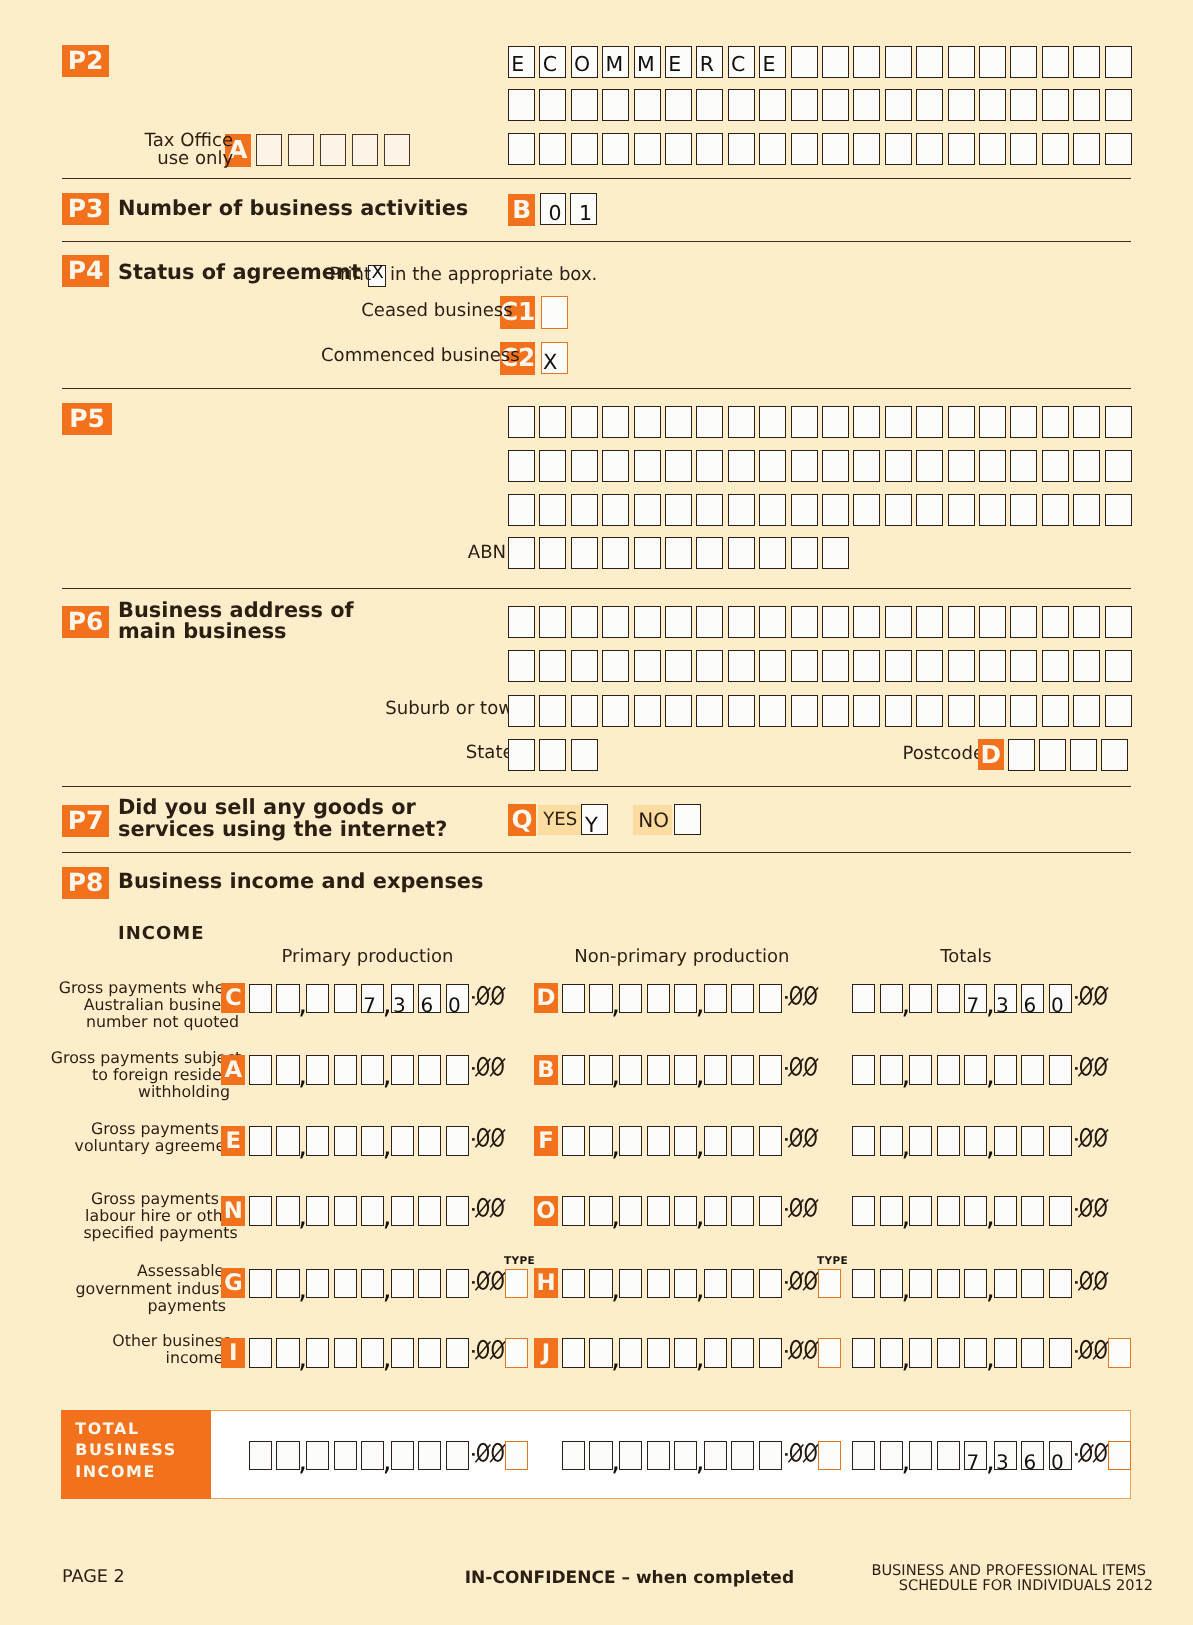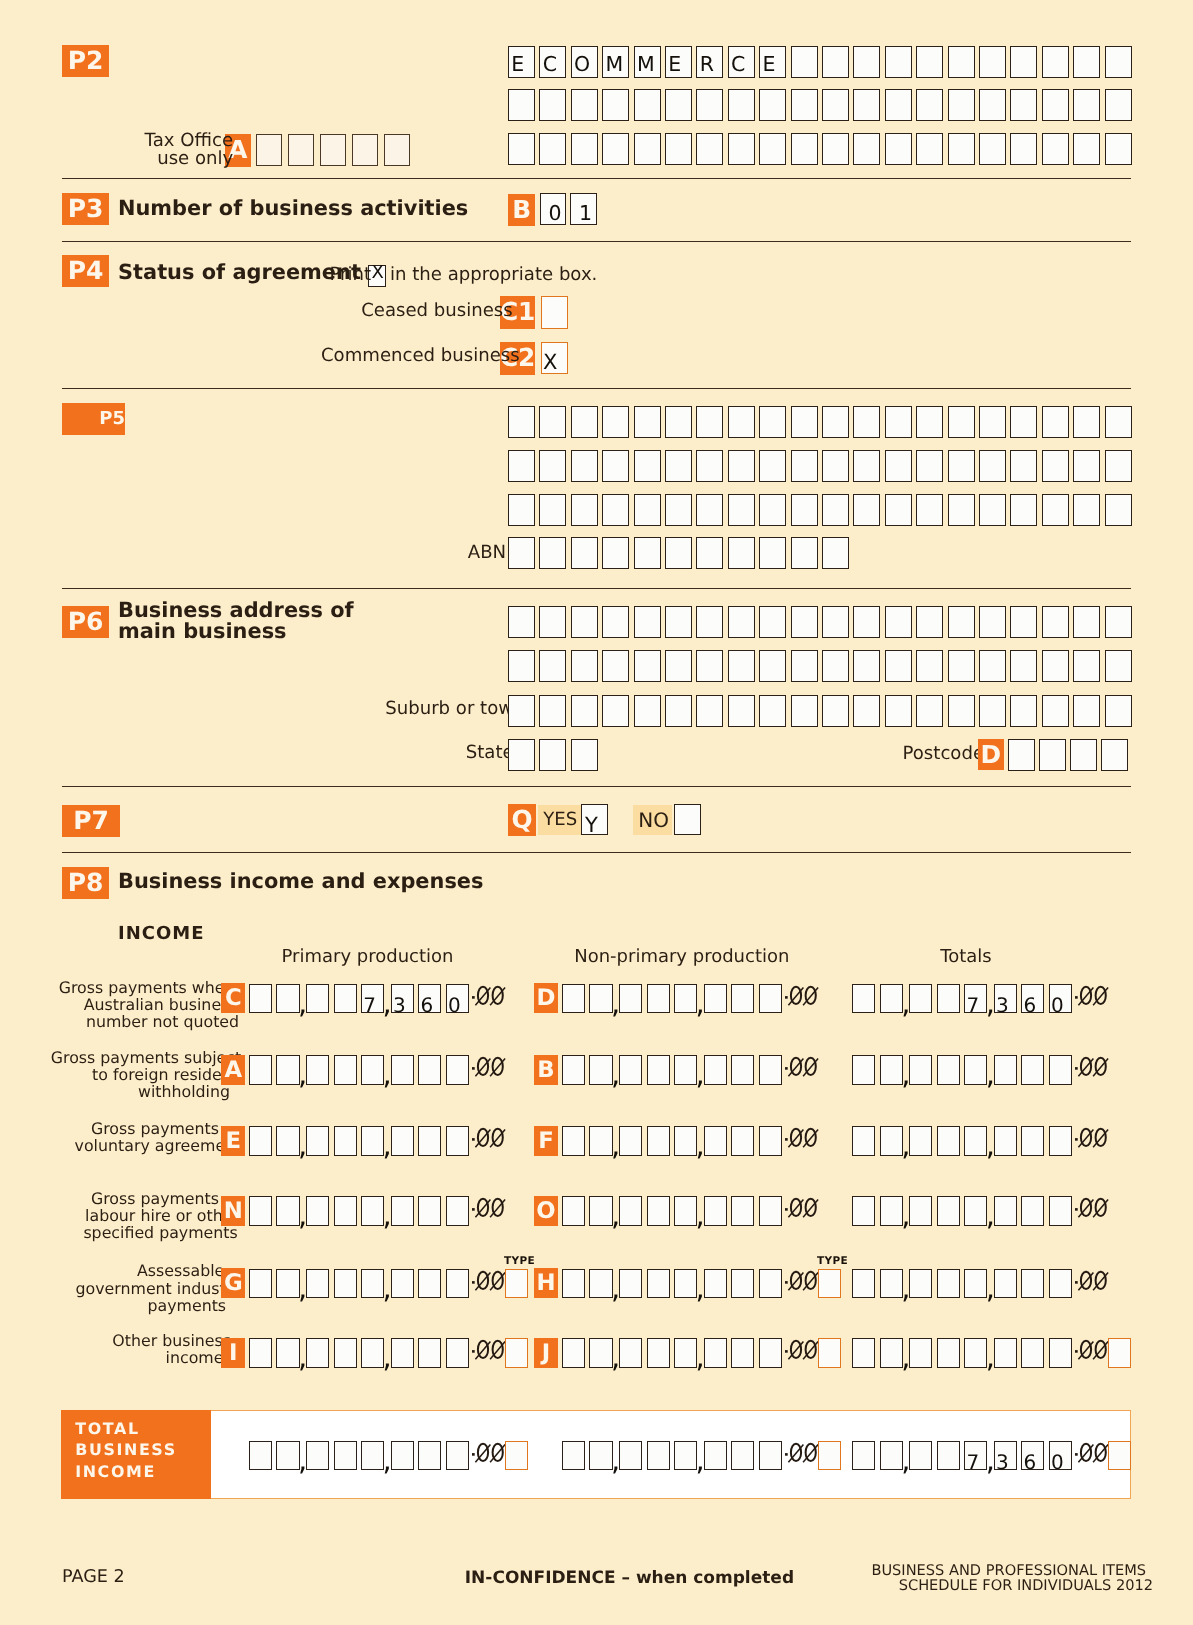--- a/index.html
+++ b/index.html
@@ -139,21 +139,21 @@
     <div class="lbl" style="left: 390px; top: 265.555px; font-size: 18.1px; line-height: 18.1px;">in the appropriate box.</div>
     <div class="lbl" style="left: 361.173px; top: 301.555px; font-size: 18.1px; line-height: 18.1px; z-index: 5;">Ceased business</div>
     <div class="lchip" style="left: 499.9px; top: 296.2px; width: 35.2px; height: 32.8px; font-size: 24.8px; line-height: 32.8px;">C1</div>
     <div class="cbo" style="left: 541.2px; top: 296.4px; width: 26.7px; height: 32.2px; font-size: 21px;"></div>
     <div class="lbl" style="left: 320.955px; top: 347.255px; font-size: 18.1px; line-height: 18.1px; z-index: 5;">Commenced business</div>
     <div class="lchip" style="left: 499.9px; top: 341.8px; width: 35.2px; height: 32.8px; font-size: 24.8px; line-height: 32.8px;">C2</div>
     <div class="cbo" style="left: 541.2px; top: 342px; width: 26.7px; height: 32.2px; font-size: 21px;">
       <span style="left: 0.8px; bottom: 0.4px;">X</span>
     </div>
     <div class="rule" style="left: 61.9px; top: 387.7px; width: 1069.4px;"></div>
-    <div class="pchip" style="left: 62px; top: 403px; width: 63px; height: 32px; font-size: 18px; line-height: 32px; text-align: right;">P5</div>
+    <div class="pchip" style="left: 62px; top: 403px; width: 50px; height: 32px; font-size: 25px; line-height: 32px;">P5</div>
     <div class="cb" style="left: 508px; top: 405.5px; width: 27px; height: 32px; font-size: 22px;"></div>
     <div class="cb" style="left: 539.4px; top: 405.5px; width: 27px; height: 32px; font-size: 22px;"></div>
     <div class="cb" style="left: 570.8px; top: 405.5px; width: 27px; height: 32px; font-size: 22px;"></div>
     <div class="cb" style="left: 602.2px; top: 405.5px; width: 27px; height: 32px; font-size: 22px;"></div>
     <div class="cb" style="left: 633.6px; top: 405.5px; width: 27px; height: 32px; font-size: 22px;"></div>
     <div class="cb" style="left: 665px; top: 405.5px; width: 27px; height: 32px; font-size: 22px;"></div>
     <div class="cb" style="left: 696.4px; top: 405.5px; width: 27px; height: 32px; font-size: 22px;"></div>
     <div class="cb" style="left: 727.8px; top: 405.5px; width: 27px; height: 32px; font-size: 22px;"></div>
     <div class="cb" style="left: 759.2px; top: 405.5px; width: 27px; height: 32px; font-size: 22px;"></div>
     <div class="cb" style="left: 790.6px; top: 405.5px; width: 27px; height: 32px; font-size: 22px;"></div>
@@ -288,21 +288,23 @@
     <div class="cb" style="left: 508px; top: 739.1px; width: 27px; height: 32px; font-size: 22px;"></div>
     <div class="cb" style="left: 539.4px; top: 739.1px; width: 27px; height: 32px; font-size: 22px;"></div>
     <div class="cb" style="left: 570.8px; top: 739.1px; width: 27px; height: 32px; font-size: 22px;"></div>
     <div class="lbl" style="left: 902.541px; top: 744.555px; font-size: 18.1px; line-height: 18.1px;">Postcode</div>
     <div class="lchip" style="left: 978px; top: 738.8px; width: 25.7px; height: 31.7px; font-size: 24.8px; line-height: 31.7px;">D</div>
     <div class="cb" style="left: 1008px; top: 739.1px; width: 27px; height: 32px; font-size: 22px;"></div>
     <div class="cb" style="left: 1039px; top: 739.1px; width: 27px; height: 32px; font-size: 22px;"></div>
     <div class="cb" style="left: 1070px; top: 739.1px; width: 27px; height: 32px; font-size: 22px;"></div>
     <div class="cb" style="left: 1101px; top: 739.1px; width: 27px; height: 32px; font-size: 22px;"></div>
     <div class="rule" style="left: 61.9px; top: 785.9px; width: 1069.4px;"></div>
-    <div class="pchip" style="left: 62px; top: 805px; width: 58px; height: 32px; font-size: 25px; line-height: 32px;">P7</div>
+    <div class="pchip" style="left: 62px; top: 805px; width: 47px; height: 32px; font-size: 25px; line-height: 32px;">P7</div>
+    <div class="sec-title" style="left: 118px; top: 797.2px;">Did you sell any goods or
+services using the internet?</div>
     <div class="lchip" style="left: 507.7px; top: 803.9px; width: 28.8px; height: 31.9px; font-size: 24.8px; line-height: 31.9px;">Q</div>
     <div class="yesno" style="left: 538.4px; top: 804.5px; width: 42.2px; height: 30px;"></div>
     <div class="yesno" style="left: 633.2px; top: 804.5px; width: 38.4px; height: 30px;"></div>
     <div class="lbl" style="left: 543.3px; top: 811.255px; font-size: 18.1px; line-height: 18.1px;">YES</div>
     <div class="lbl" style="left: 638.3px; top: 811.255px; font-size: 20px; line-height: 18.1px;">NO</div>
     <div class="cb" style="left: 581.2px; top: 804.1px; width: 26.4px; height: 30.8px; font-size: 21px;">
       <span style="left: 2.8px; bottom: -1.8px;">Y</span>
     </div>
     <div class="cb" style="left: 674.4px; top: 804.1px; width: 26.7px; height: 30.8px; font-size: 21px;"></div>
     <div class="rule" style="left: 61.9px; top: 851.7px; width: 1069.4px;"></div>

